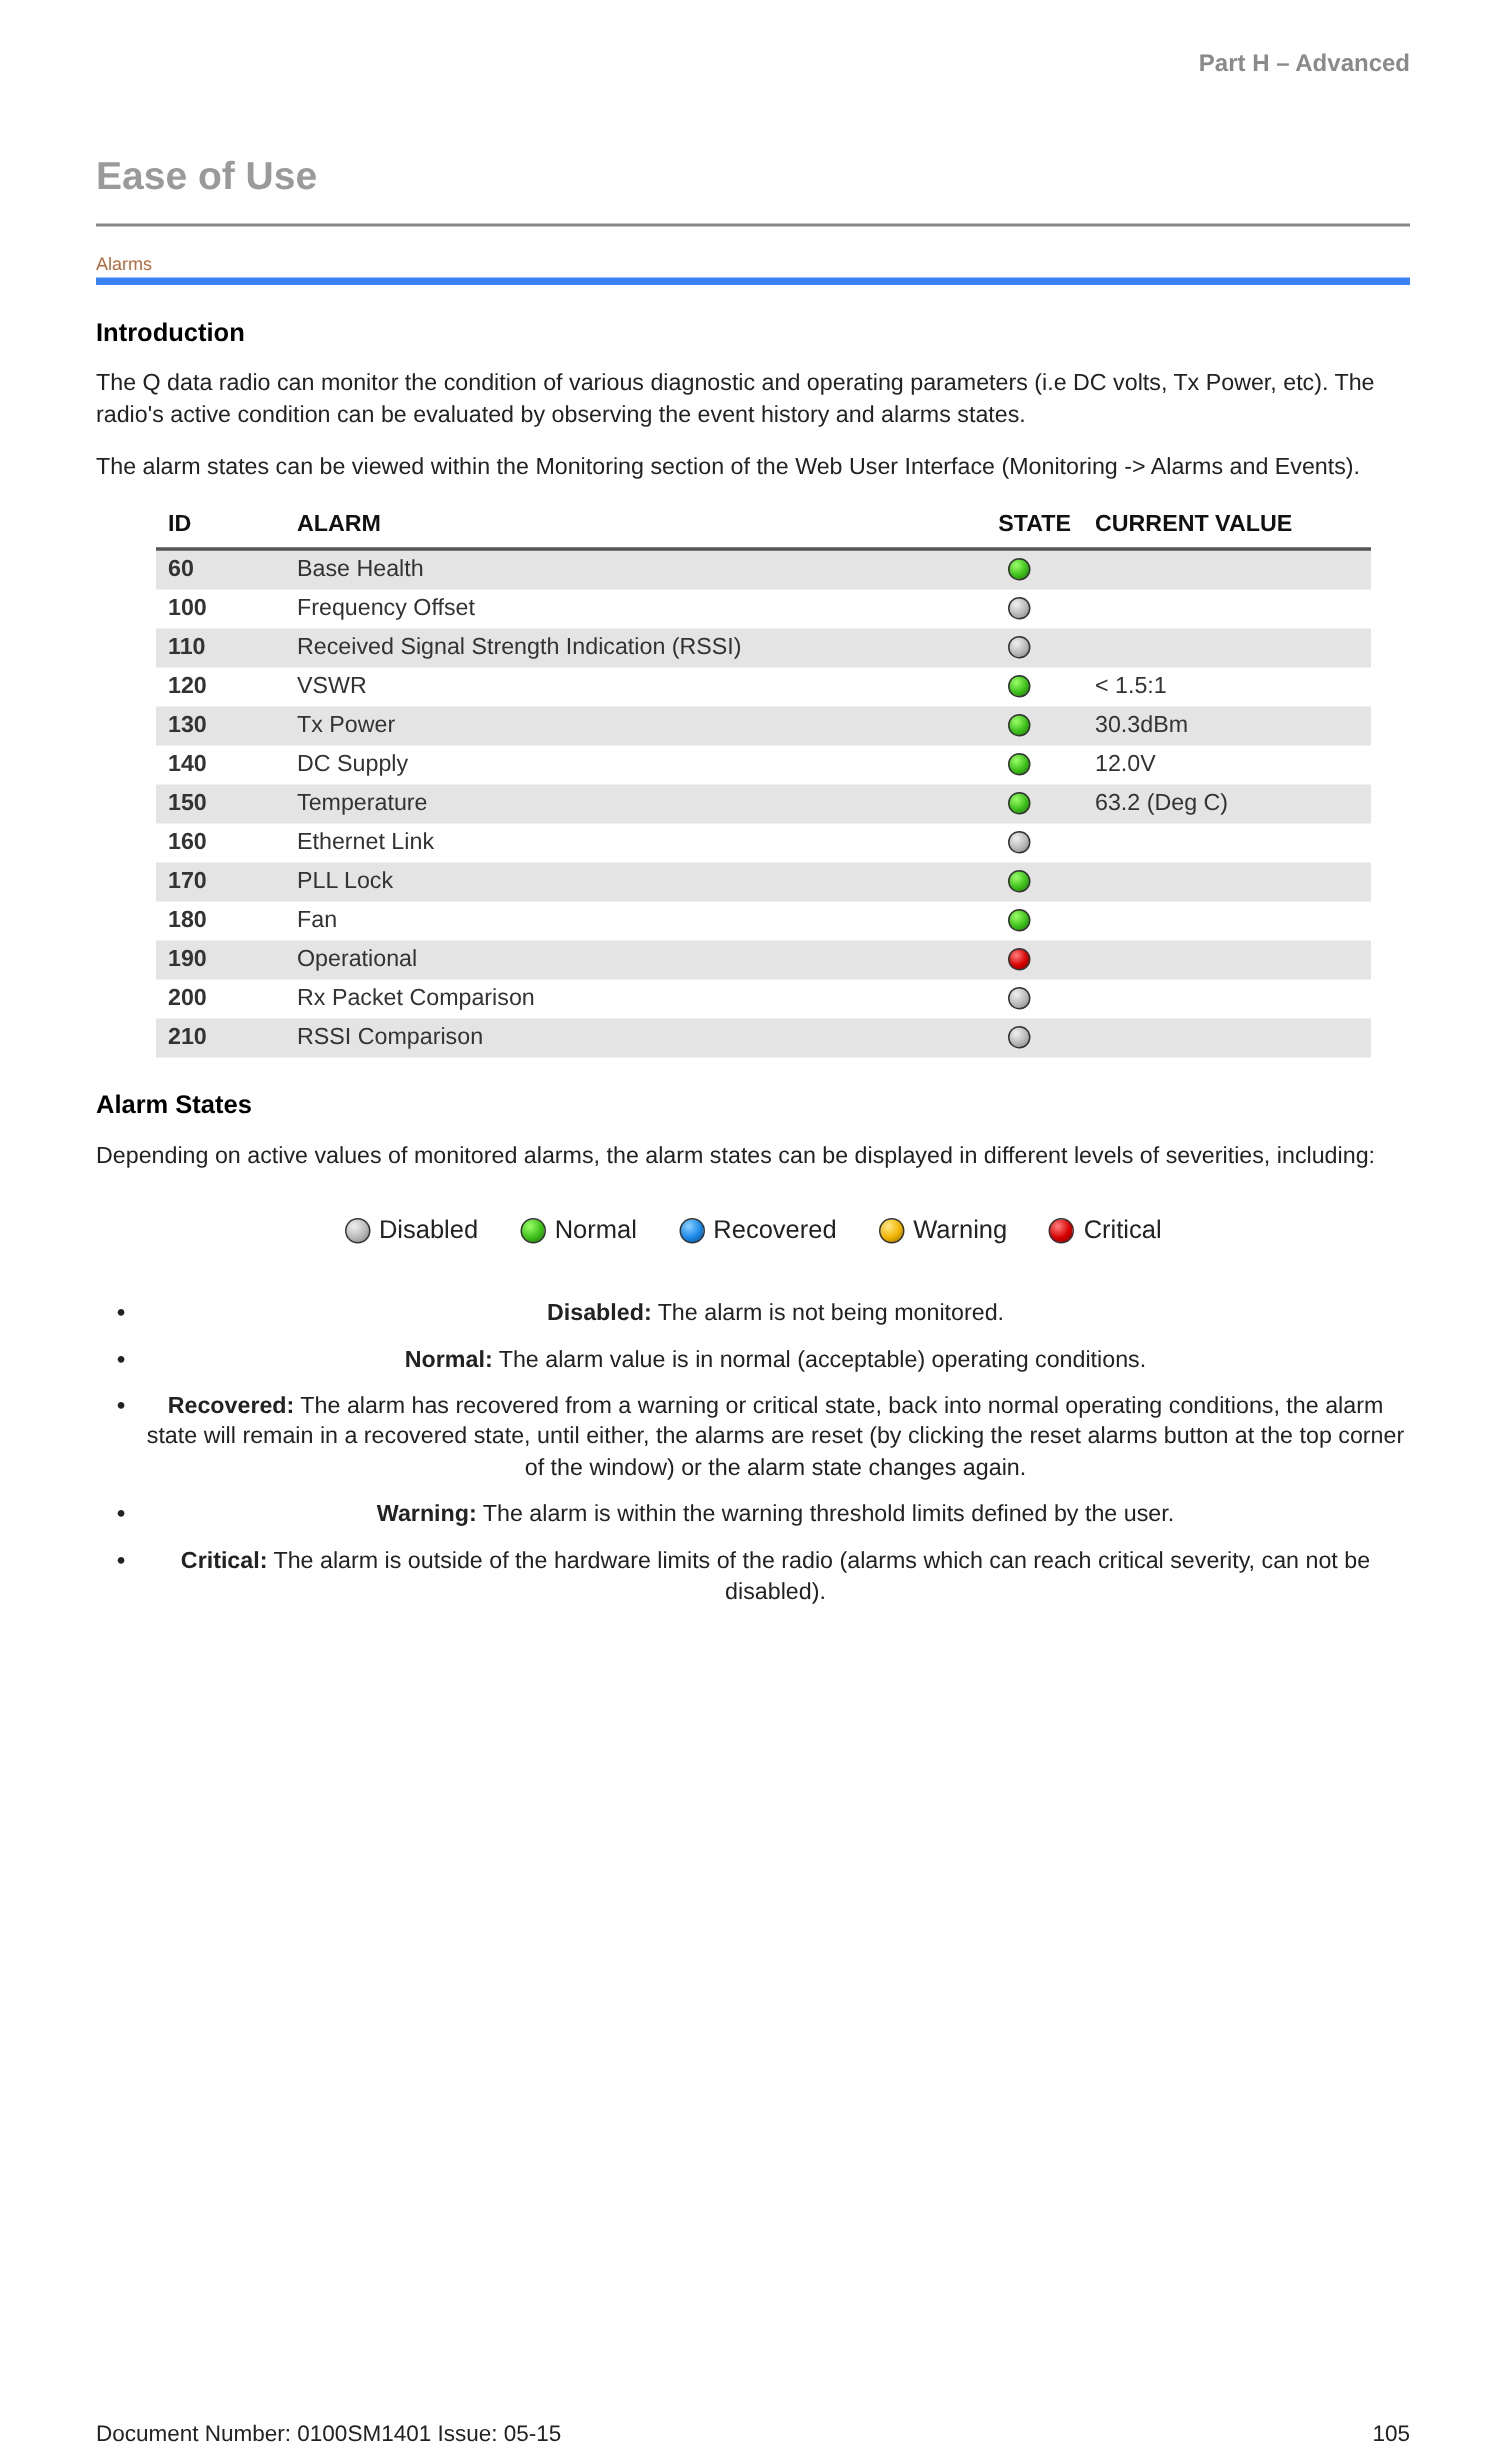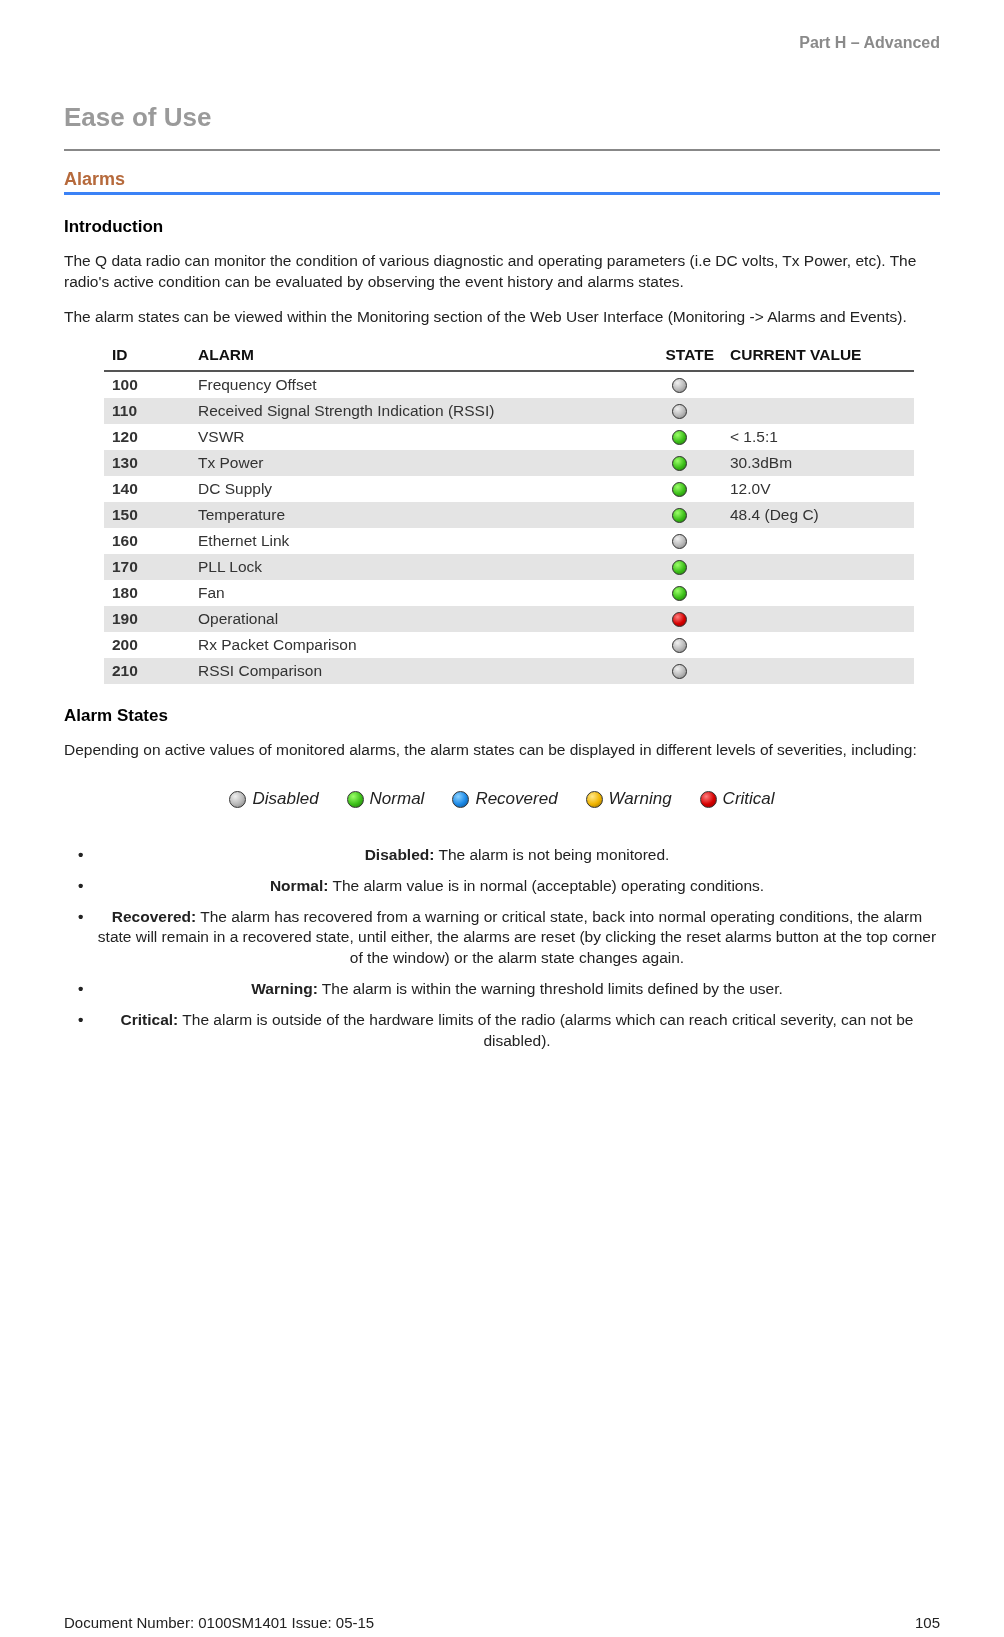--- a/index.html
+++ b/index.html
@@ -1,39 +1,39 @@
 <!DOCTYPE html>
 <html><head>
 <meta charset="utf-8">
 <style>
   html,body{margin:0;padding:0;background:#fff;}
   body{font-family:"Segoe UI",Arial,Helvetica,sans-serif;color:#222;width:1004px;min-height:1637px;position:relative;box-sizing:border-box;padding:32px 64px 0 64px;}
   .part-header{position:absolute;top:34px;right:64px;color:#8a8a8a;font-weight:700;font-size:16px;}
   .h1{color:#9a9a9a;font-size:26px;font-weight:600;margin:70px 0 4px 0;border-bottom:2px solid #888;padding-bottom:16px;}
-  .h2{color:#b66a3c;font-size:18px;font-weight:700;margin:18px 0 4px 0;border-bottom:3px solid #3b82f6;padding-bottom:2px;}
+  .h2{color:#b66a3c;font-size:12px;font-weight:400;margin:18px 0 4px 0;border-bottom:5px solid #3b82f6;padding-bottom:2px;}
   .h3{color:#000;font-size:17px;font-weight:700;margin:22px 0 14px 0;}
   .p{font-size:15.5px;line-height:1.35;margin:10px 0 14px 0;color:#222;}
   .table-wrap{margin:8px 0 18px 40px;width:810px;}
   table.alarms{width:100%;border-collapse:collapse;font-family:Arial,Helvetica,sans-serif;font-size:15.5px;}
   table.alarms th{text-align:left;font-weight:700;color:#111;border-bottom:2px solid #555;padding:4px 8px 6px 8px;}
   table.alarms th.state{text-align:right;}
   table.alarms td{padding:4px 8px;color:#333;}
   table.alarms tr.even td{background:#e4e4e4;}
   table.alarms td.id{font-weight:700;width:70px;}
   table.alarms td.alarm{width:430px;}
   table.alarms td.state{width:70px;text-align:center;}
   table.alarms td.val{}
   .dot{display:inline-block;width:15px;height:15px;border-radius:50%;border:1.5px solid #333;box-sizing:border-box;vertical-align:middle;}
   .dot.red{background:radial-gradient(circle at 35% 30%,#ff8080 0%,#d60000 55%,#8a0000 100%);}
   .dot.green{background:radial-gradient(circle at 35% 30%,#9cff6a 0%,#3cbf19 55%,#1f6e0d 100%);}
   .dot.grey{background:radial-gradient(circle at 35% 30%,#f0f0f0 0%,#b8b8b8 55%,#7a7a7a 100%);}
   .dot.blue{background:radial-gradient(circle at 35% 30%,#8cd2ff 0%,#1a88e6 55%,#0b4e8a 100%);}
   .dot.yellow{background:radial-gradient(circle at 35% 30%,#ffe88a 0%,#f0b400 55%,#8a6400 100%);}
   .legend{margin:28px 0 36px 0;text-align:center;font-family:Arial,Helvetica,sans-serif;font-size:17px;}
-  .legend .item{display:inline-block;margin:0 14px;font-style:italic;}
+  .legend .item{display:inline-block;margin:0 14px;}
   .legend .dot{margin-right:6px;width:17px;height:17px;}
   ul.states{list-style:none;padding:0;margin:8px 0 0 14px;}
   ul.states li{position:relative;padding-left:16px;margin:10px 0;font-size:15.5px;line-height:1.35;text-align:center;}
   ul.states li::before{content:"•";position:absolute;left:0;top:0;font-weight:900;}
   ul.states li b{font-weight:700;}
   .footer{position:absolute;left:64px;right:64px;bottom:6px;font-size:15px;color:#222;}
   .footer .page{float:right;font-weight:400;}
 </style>
 </head>
 <body>
@@ -51,20 +51,26 @@
   <table class="alarms">
     <thead>
       <tr>
         <th>ID</th>
         <th>ALARM</th>
         <th class="state">STATE</th>
         <th>CURRENT VALUE</th>
       </tr>
     </thead>
     <tbody id="alarms-body">
+        <tr class="even">
+          <td class="id">60</td>
+          <td class="alarm">Base Health</td>
+          <td class="state"><span class="dot green"></span></td>
+          <td class="val"></td>
+        </tr>
         <tr class="">
           <td class="id">100</td>
           <td class="alarm">Frequency Offset</td>
           <td class="state"><span class="dot grey"></span></td>
           <td class="val"></td>
         </tr>
         <tr class="even">
           <td class="id">110</td>
           <td class="alarm">Received Signal Strength Indication (RSSI)</td>
           <td class="state"><span class="dot grey"></span></td>
@@ -85,21 +91,21 @@
         <tr class="">
           <td class="id">140</td>
           <td class="alarm">DC Supply</td>
           <td class="state"><span class="dot green"></span></td>
           <td class="val">12.0V</td>
         </tr>
         <tr class="even">
           <td class="id">150</td>
           <td class="alarm">Temperature</td>
           <td class="state"><span class="dot green"></span></td>
-          <td class="val">48.4 (Deg C)</td>
+          <td class="val">63.2 (Deg C)</td>
         </tr>
         <tr class="">
           <td class="id">160</td>
           <td class="alarm">Ethernet Link</td>
           <td class="state"><span class="dot grey"></span></td>
           <td class="val"></td>
         </tr>
         <tr class="even">
           <td class="id">170</td>
           <td class="alarm">PLL Lock</td>

